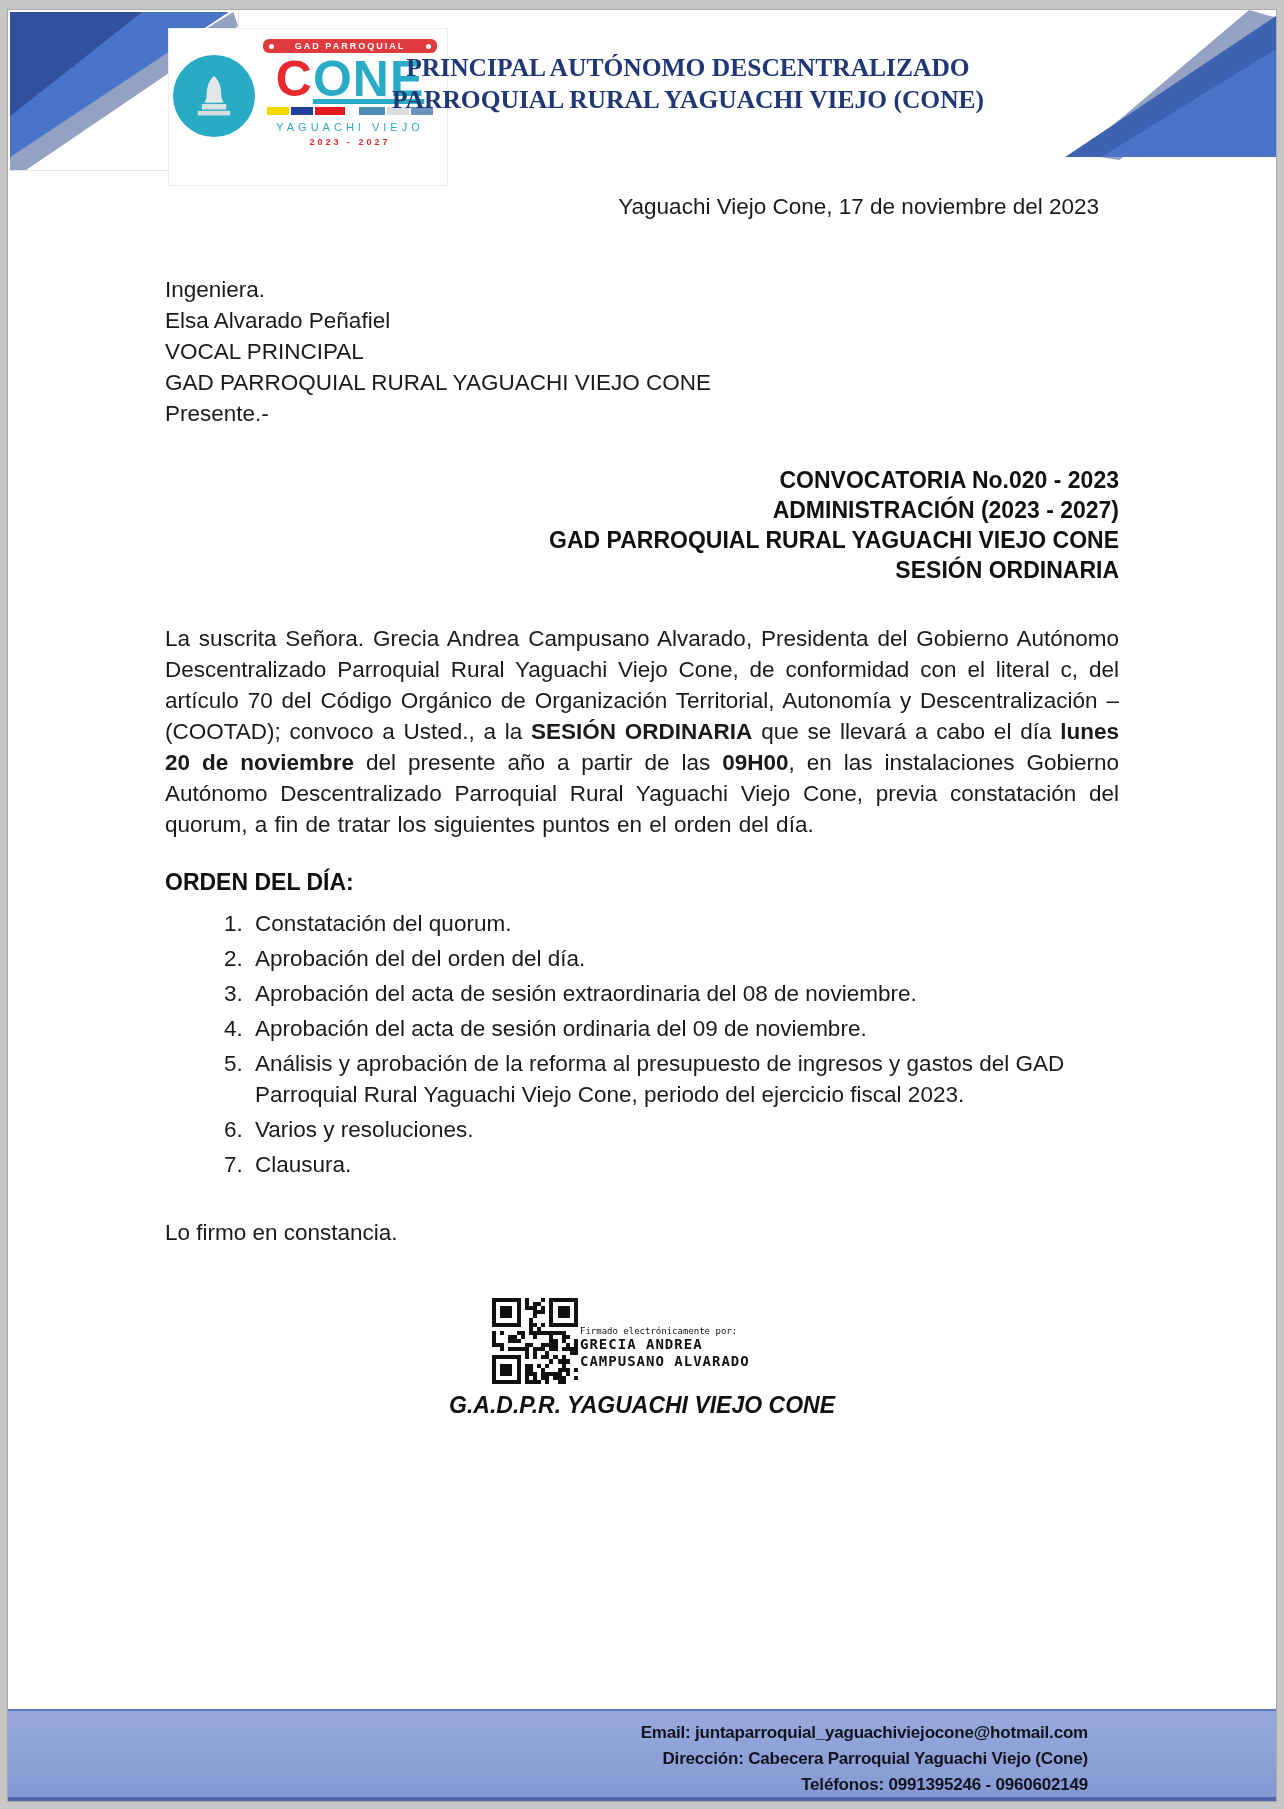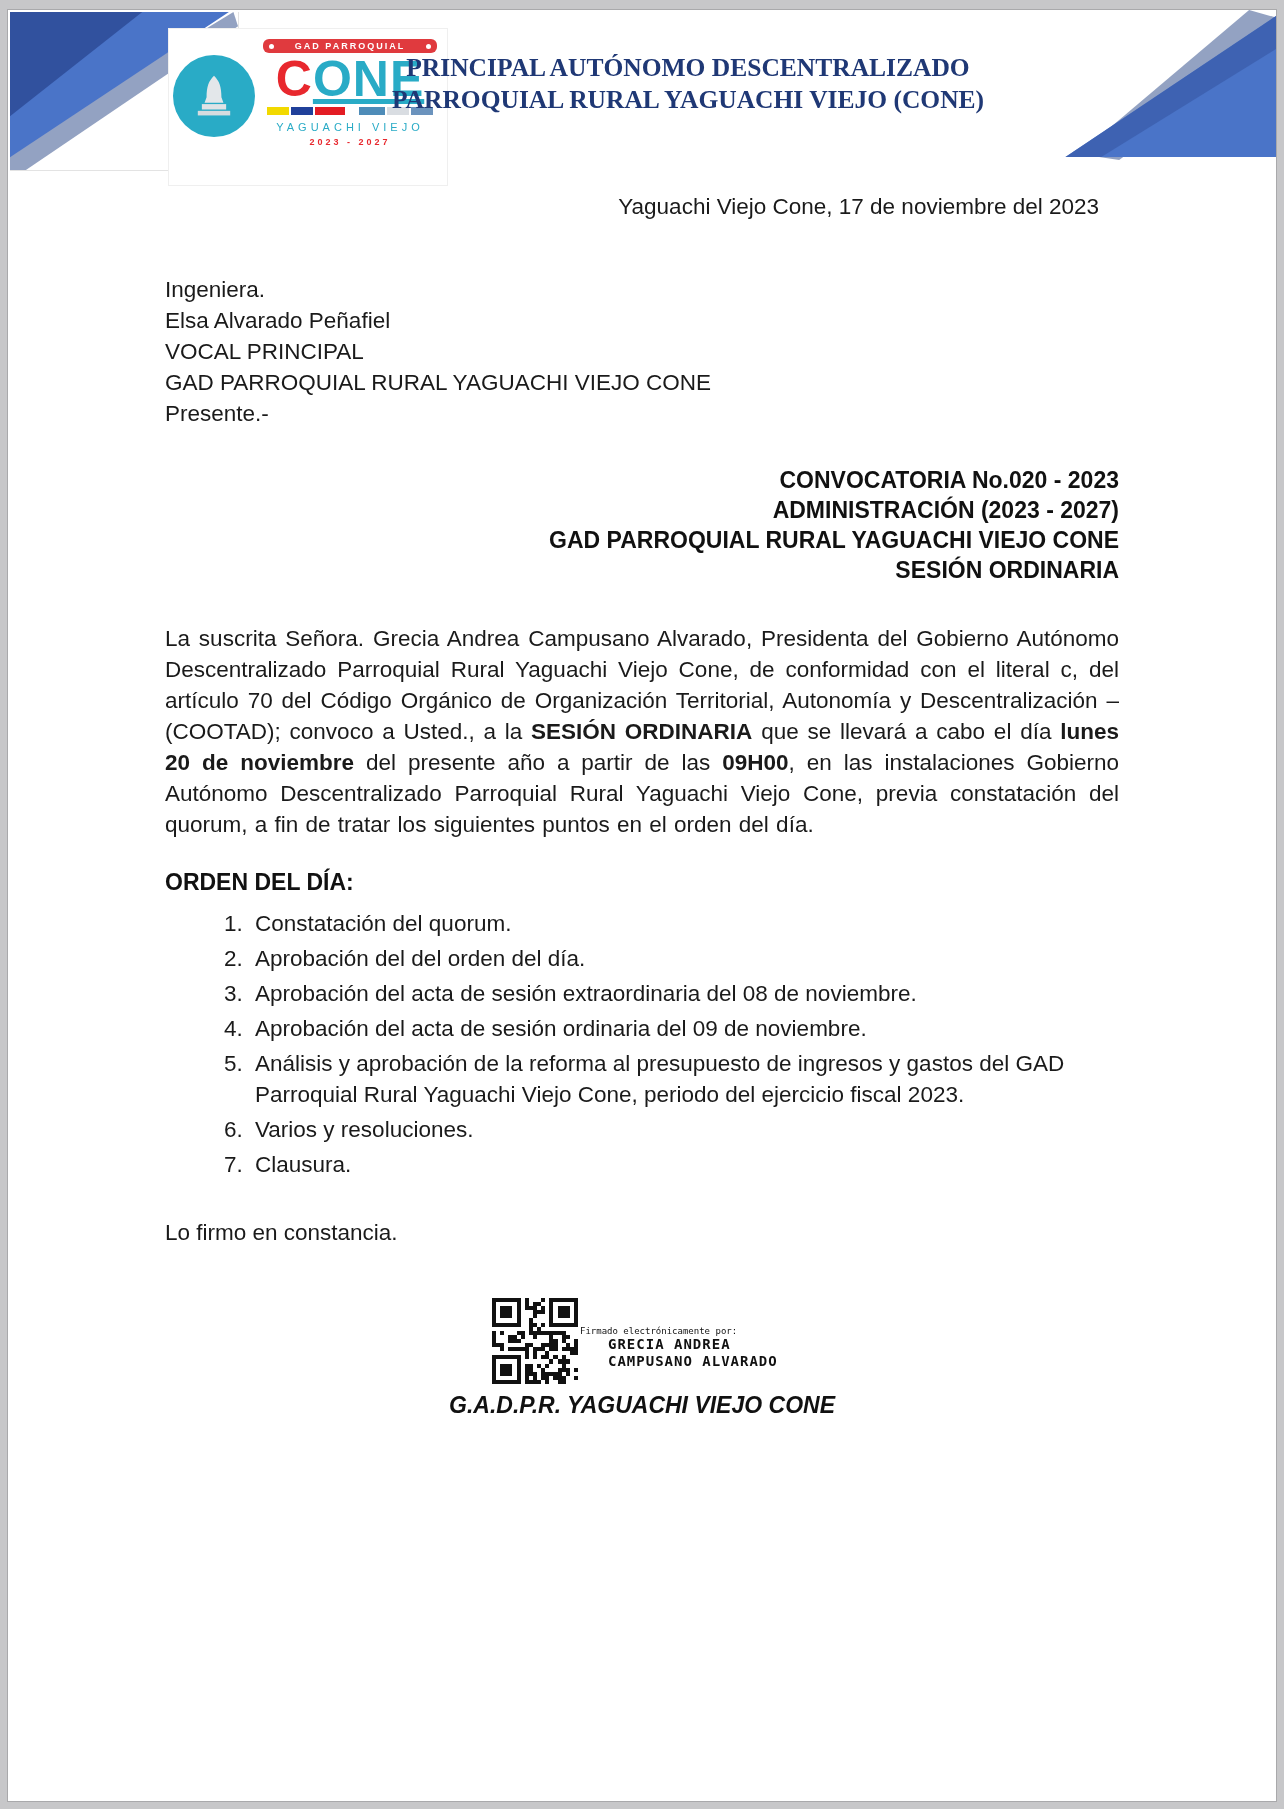--- a/index.html
+++ b/index.html
@@ -88,21 +88,21 @@
     margin:12px 0 0 0;padding-left:84px;
     font-size:22.5px;line-height:31px;color:#1a1a1a;
   }
   .orden-list li{margin-bottom:4px;padding-left:6px;}
   .closing{margin:40px 0 0 0;font-size:22.5px;color:#1a1a1a;}
   
   .esign{margin:50px 0 0 327px;display:flex;align-items:flex-end;height:88px;}
   .qr{width:86px;height:86px;flex:0 0 auto;}
   .esign-text{margin-left:2px;margin-bottom:14px;font-family:"DejaVu Sans Mono",monospace;color:#111;}
   .esign-label{font-size:9px;letter-spacing:0;}
-  .esign-name{font-size:14px;font-weight:bold;letter-spacing:1px;line-height:17px;margin-left:28px;}
+  .esign-name{font-size:14px;font-weight:bold;letter-spacing:1px;line-height:17px;}
   
   .signature{
     margin-top:6px;text-align:center;
     font-weight:bold;font-style:italic;
     font-size:23px;line-height:31px;color:#111;
   }
   
   .doc-footer{
     position:absolute;left:0;bottom:0;width:100%;height:92px;
     box-sizing:border-box;
@@ -344,13 +344,18 @@
         <div class="esign-name">GRECIA ANDREA</div>
         <div class="esign-name">CAMPUSANO ALVARADO</div>
       </div>
     </div>
 
     <div class="signature">
       <div>G.A.D.P.R. YAGUACHI VIEJO CONE</div>
     </div>
   </div>
 
+  <footer class="doc-footer">
+      <div>Email: juntaparroquial_yaguachiviejocone@hotmail.com</div>
+      <div>Dirección: Cabecera Parroquial Yaguachi Viejo (Cone)</div>
+      <div>Teléfonos: 0991395246 - 0960602149</div>
+    </footer>
 </div>
 
 </body></html>

